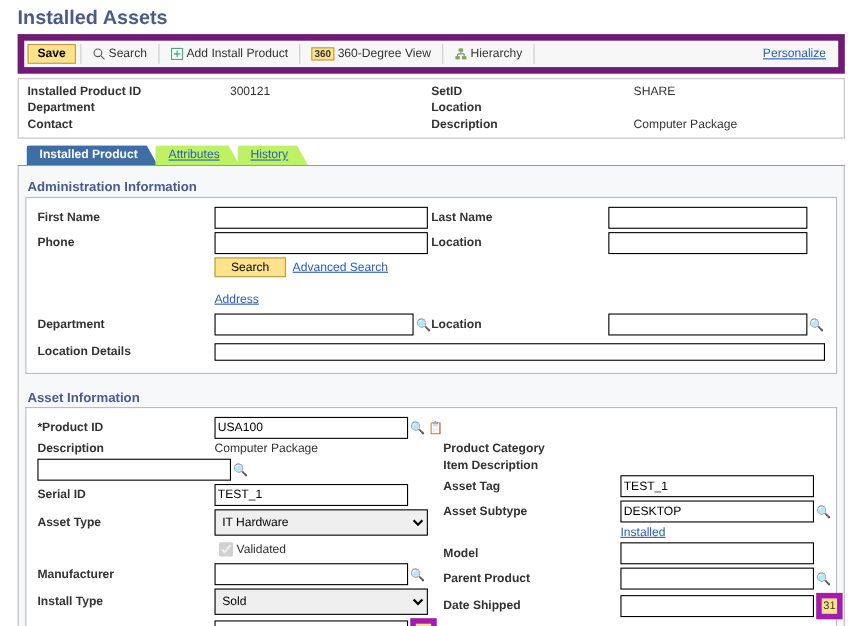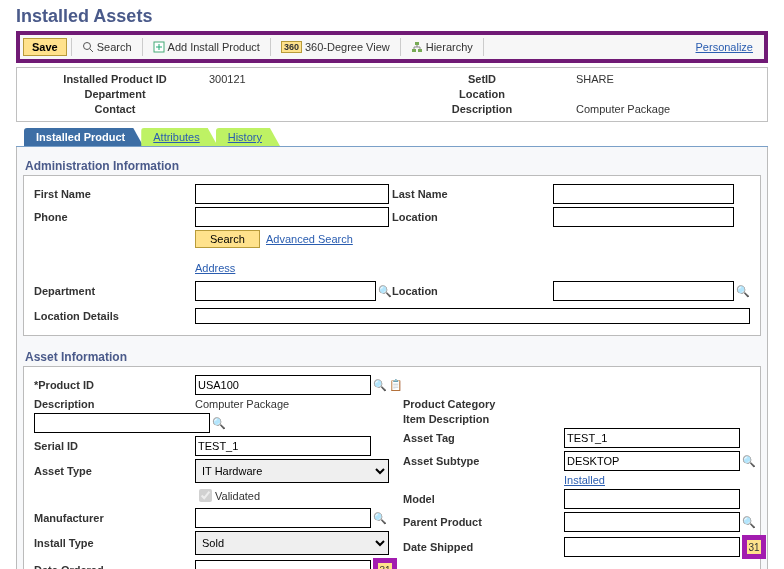--- a/index.html
+++ b/index.html
@@ -1,27 +1,27 @@
 <!DOCTYPE html>
 <html><head>
 <meta charset="utf-8">
 <style>
 body{margin:0;font-family:Arial,sans-serif;font-size:11px;color:#333;background:#fff;width:784px}
 .page-title{color:#4a5a8a;font-size:18px;font-weight:bold;padding:6px 16px 4px}
-.toolbar{margin:0 16px 4px;border:4px solid #701a75;background:#f7f7f7;padding:3px;display:flex;align-items:center;gap:2px}
+.toolbar{margin:0 16px 4px;border:6px solid #701a75;background:#f7f7f7;padding:3px;display:flex;align-items:center;gap:2px}
 .btn{border:1px solid #999;background:#f0f0f0;padding:2px 8px;font-size:11px;cursor:pointer}
 .btn-save{background:#ffe28c;font-weight:bold;border-color:#b89b3a}
 .sep{width:1px;height:18px;background:#ccc;margin:0 2px}
 .tool-link{display:inline-flex;align-items:center;gap:3px;padding:2px 6px;cursor:pointer;color:#333;text-decoration:none}
 .personalize{margin-left:auto;color:#2a5db0;text-decoration:underline;cursor:pointer;padding-right:8px}
 .header-info{margin:2px 16px 6px;border:1px solid #c0c0c0;background:#fff;padding:4px 8px}
 .hi-row{display:flex}
 .hi-col{flex:1}
 .hi-item{display:flex;font-size:11px;line-height:15px}
-.hi-label{width:180px;text-align:center;font-weight:bold;padding-right:4px}
+.hi-label{width:180px;text-align:left;font-weight:bold;padding-right:4px}
 .hi-val{}
 .tabs{display:flex;margin:0 16px;padding-left:8px;border-bottom:1px solid #7aa0c8}
 .tab{padding:3px 12px;font-size:11px;border-top-left-radius:3px;clip-path:polygon(0 0,calc(100% - 10px) 0,100% 100%,0 100%);margin-right:-2px;cursor:pointer;position:relative;padding-right:18px}
 .tab-active{background:#3d6ea5;color:#fff;font-weight:bold}
 .tab-inactive{background:#bef264;color:#2a5db0;text-decoration:underline}
 .content{margin:0 16px;border:1px solid #bbb;border-top:none;background:#f7f8fa;padding:6px 6px 0}
 .section-title{color:#4a5a8a;font-weight:bold;font-size:12px;padding:6px 2px 2px}
 .section-box{background:#fff;border:1px solid #bbb;padding:8px 10px;margin-bottom:8px}
 .form-row{display:flex;margin-bottom:4px}
 .form-col{flex:1}

